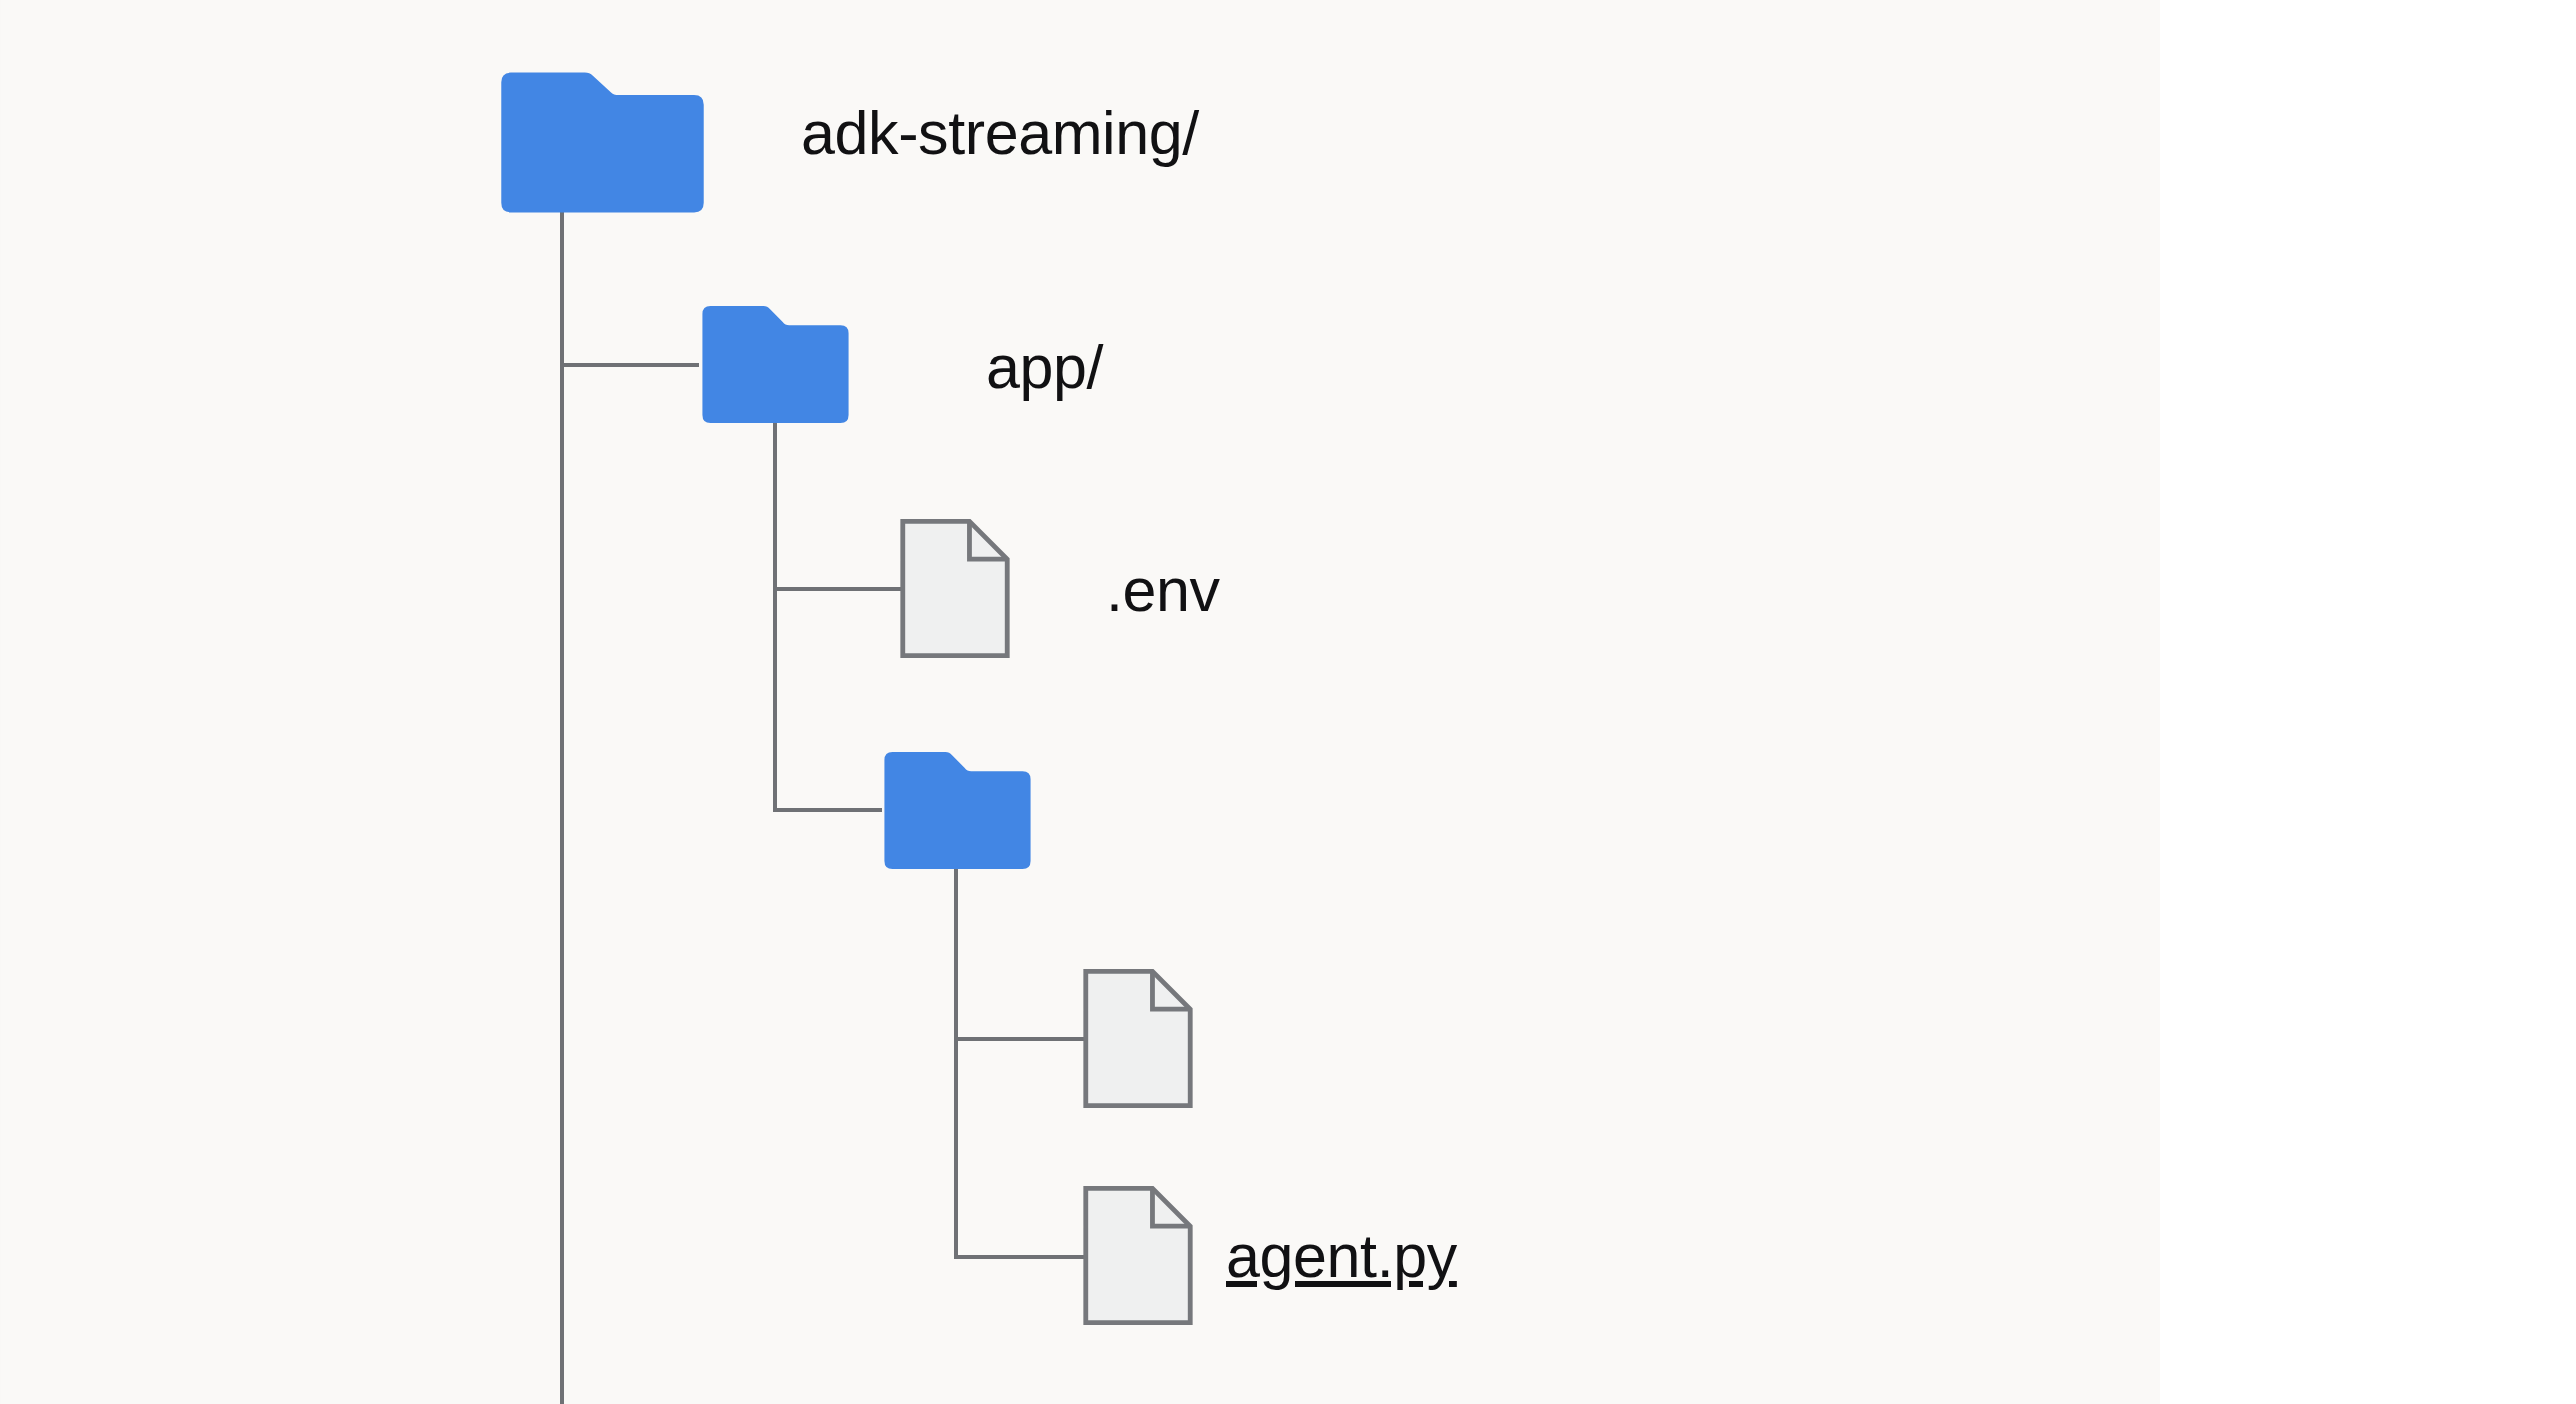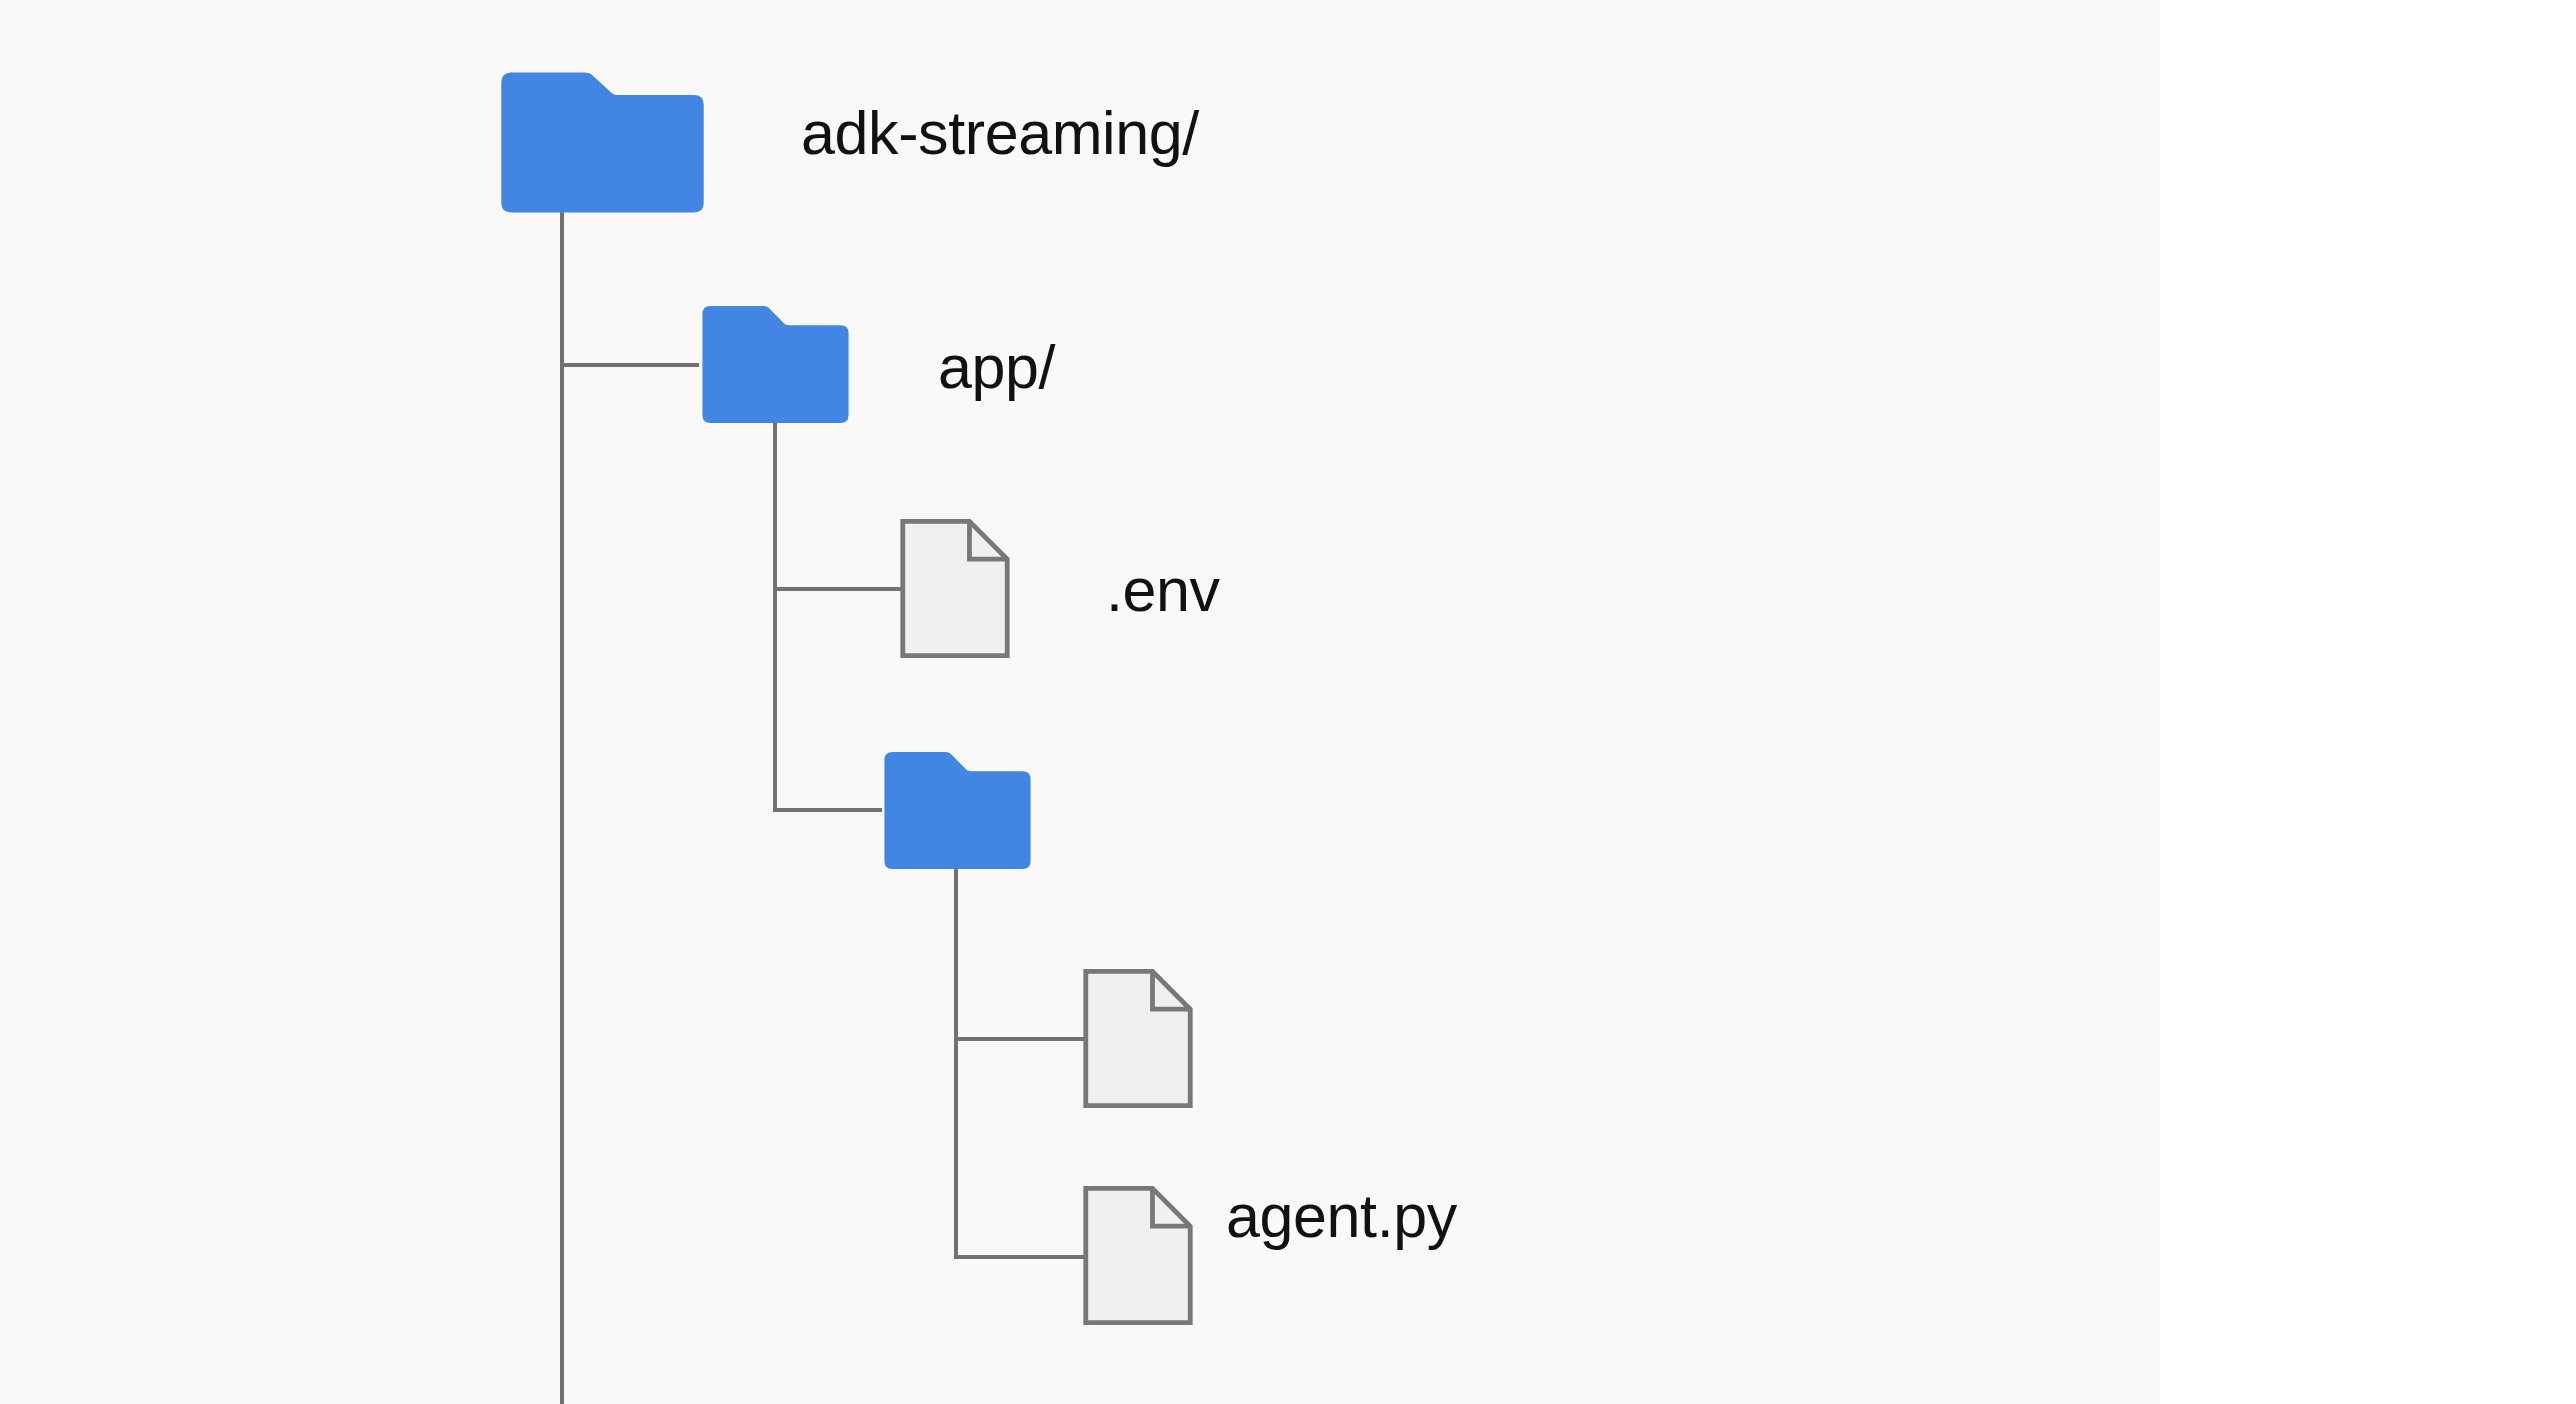--- a/index.html
+++ b/index.html
@@ -86,21 +86,21 @@
   </div>
   <div class="label" style="left:801px; top:103px;">adk-streaming/</div>
 
   <div class="folder" style="left:696px; top:304px; width:159px; height:121px;">
     <svg viewBox="0 0 198 150" width="159" height="121" aria-hidden="true">
       <path d="M8 12 Q8 2 18 2 L84 2 Q89 2 92 6 L108 22 Q111 26 116 26
                L180 26 Q190 26 190 36 L190 138 Q190 148 180 148
                L18 148 Q8 148 8 138 Z" fill="#4286e4"></path>
     </svg>
   </div>
-  <div class="label" style="left:938px; top:337px;">app/</div>
+  <div class="label" style="left:986px; top:337px;">app/</div>
 
   <div class="file" style="left:900px; top:519px; width:110px; height:139px;">
     <svg viewBox="0 0 136 173" width="110" height="139" aria-hidden="true">
       <path d="M3 3 L86 3 L133 50 L133 170 L3 170 Z" fill="#eff0f0" stroke="#76787c" stroke-width="6" stroke-linejoin="miter"></path>
       <path d="M86 3 L86 50 L133 50" fill="none" stroke="#76787c" stroke-width="6" stroke-linejoin="miter"></path>
     </svg>
   </div>
   <div class="label" style="left:1106px; top:560px;">.env</div>
 
   <div class="folder" style="left:878px; top:750px; width:159px; height:121px;">
@@ -117,17 +117,17 @@
       <path d="M86 3 L86 50 L133 50" fill="none" stroke="#76787c" stroke-width="6" stroke-linejoin="miter"></path>
     </svg>
   </div>
 
   <div class="file" style="left:1083px; top:1186px; width:110px; height:139px;">
     <svg viewBox="0 0 136 173" width="110" height="139" aria-hidden="true">
       <path d="M3 3 L86 3 L133 50 L133 170 L3 170 Z" fill="#eff0f0" stroke="#76787c" stroke-width="6" stroke-linejoin="miter"></path>
       <path d="M86 3 L86 50 L133 50" fill="none" stroke="#76787c" stroke-width="6" stroke-linejoin="miter"></path>
     </svg>
   </div>
-  <div class="label" style="left:1226px; top:1186px;">agent.py</div>
+  <div class="label" style="left:1226px; top:1226px;text-decoration:underline;">agent.py</div>
 
   <div class="grain"></div>
 </div>
 
 
 </body></html>

